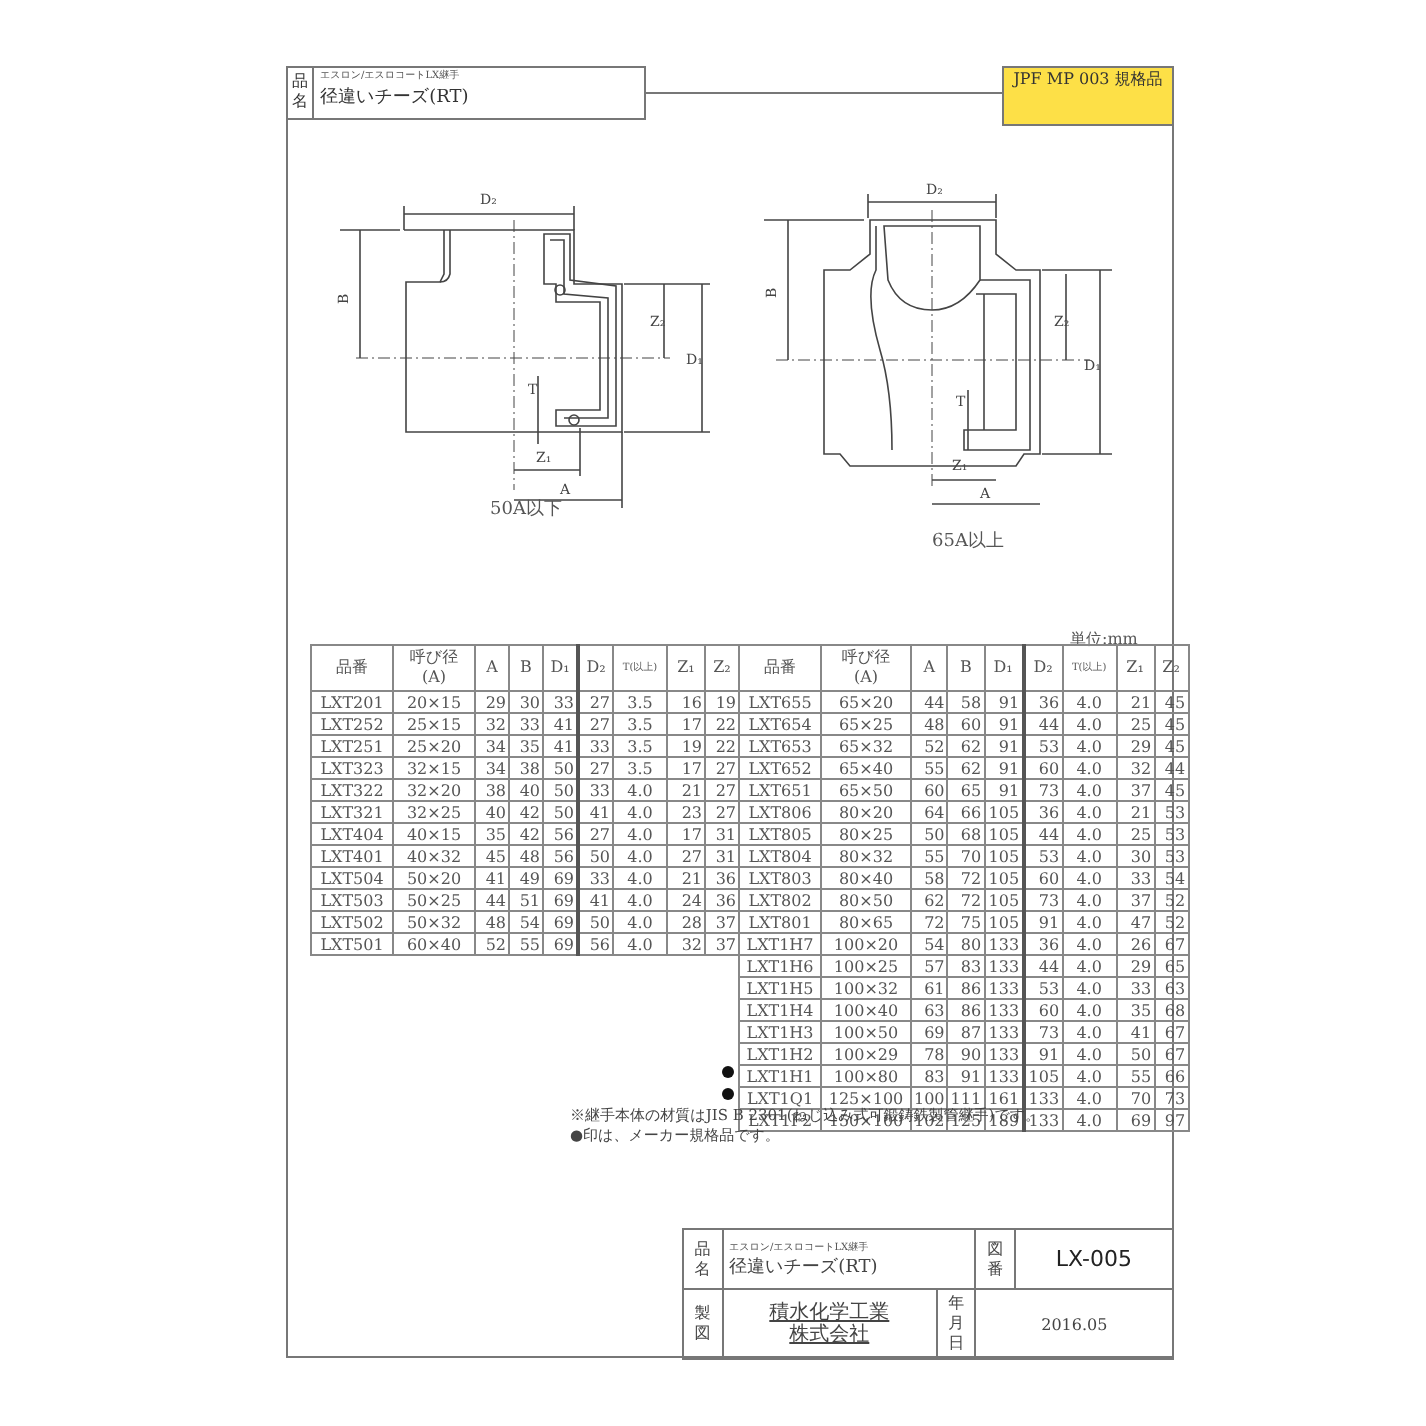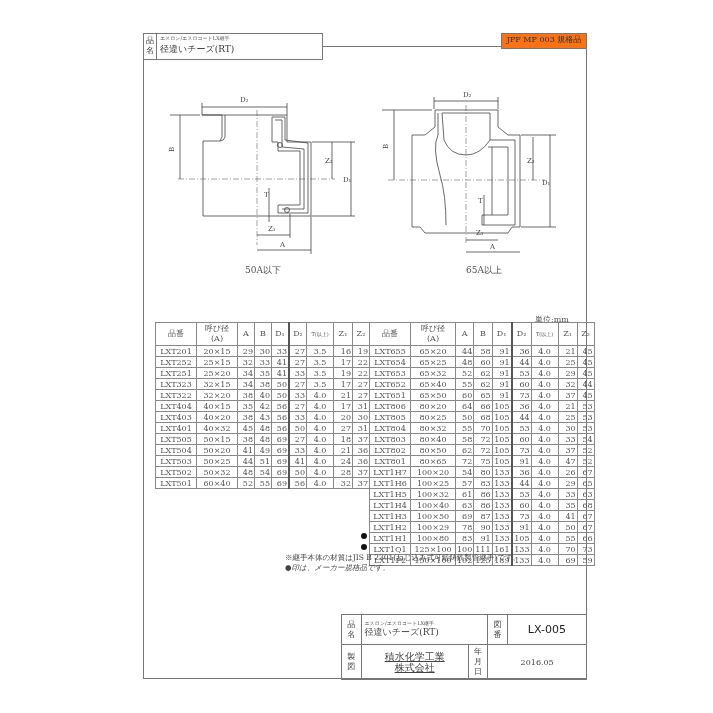--- a/index.html
+++ b/index.html
@@ -3,21 +3,21 @@
 <meta charset="utf-8">
 <style>
   html,body{margin:0;padding:0;background:#fff;}
   body{width:713px;height:713px;position:relative;overflow:hidden;font-family:"DejaVu Serif","Liberation Serif",serif;color:#333;}
   .frame{position:absolute;left:143px;top:46px;width:444px;height:633px;border:1px solid #777;box-sizing:border-box;}
   .hdr-box{position:absolute;left:143px;top:33px;width:180px;height:27px;border:1px solid #777;box-sizing:border-box;display:flex;background:#fff;}
   .hdr-box .k{width:12px;border-right:1px solid #777;font-size:8px;line-height:10px;text-align:center;padding-top:2px;}
   .hdr-box .v{flex:1;padding-left:3px;}
   .hdr-box .v .s{font-size:5px;line-height:9px;color:#555;}
   .hdr-box .v .m{font-size:9px;line-height:12px;}
-  .std{position:absolute;left:501px;top:33px;width:86px;height:16px;border:1px solid #777;box-sizing:border-box;font-size:8px;line-height:11px;text-align:center;background:#f97316;}
+  .std{position:absolute;left:501px;top:33px;width:86px;height:30px;border:1px solid #777;box-sizing:border-box;font-size:8px;line-height:11px;text-align:center;background:#fde047;}
   .caption{position:absolute;font-size:9px;color:#555;}
   svg.draw{position:absolute;}
   .unit{position:absolute;left:535px;top:314px;font-size:8px;color:#555;}
   table.spec{position:absolute;border-collapse:collapse;font-size:8px;color:#555;}
   table.spec td, table.spec th{border:1px solid #888;padding:0 1px;height:10px;line-height:9px;text-align:center;font-weight:normal;white-space:nowrap;}
   table.spec th{height:22px;line-height:10px;}
   table.spec td.n{text-align:right;}
   table.spec th.small, table.spec td.small{font-size:5px;}
   table.spec .sep{border-left:2px solid #555;}
   .dot{position:absolute;width:6px;height:6px;border-radius:50%;background:#111;}
@@ -80,21 +80,21 @@
   <text x="104" y="112" fill="#444" stroke="none">T</text>
 
   <line x1="97" y1="150" x2="130" y2="150"></line>
   <line x1="130" y1="129" x2="130" y2="153"></line>
   <text x="108" y="146" fill="#444" stroke="none">Z₁</text>
 
   <line x1="97" y1="165" x2="151" y2="165"></line>
   <line x1="151" y1="131" x2="151" y2="169"></line>
   <text x="120" y="162" fill="#444" stroke="none">A</text>
 </svg>
-<div class="caption" style="left:245px;top:264px;">50A以下</div>
+<div class="caption" style="left:245px;top:248px;">50A以下</div>
 
 <svg class="draw" width="200" height="170" viewBox="0 0 200 170" style="left:370px;top:85px;" stroke="#444" fill="none" stroke-width="0.8" font-family="DejaVu Serif, serif" font-size="7">
   <line x1="64" y1="12" x2="64" y2="24"></line>
     <line x1="128" y1="12" x2="128" y2="24"></line>
   <line x1="64" y1="16" x2="128" y2="16"></line>
   <text x="93" y="12" fill="#444" stroke="none">D₂</text>
   <path d="M42 50 L55 50 L65 42 L65 25 L128 25 L128 42 L138 50 L150 50 L150 142 L142 142 L138 148 L55 148 L50 142 L42 142 Z" fill="#fff"></path>
   <path d="M72 28 L120 28 L120 55 Q110 70 96 70 Q80 70 74 55 Z"></path>
   <path d="M68 28 L68 50 Q62 62 70 90 Q76 110 76 140"></path>
   <path d="M120 55 L145 55 L145 140 L112 140 L112 130 L138 130 L138 62 L118 62"></path>
@@ -186,62 +186,51 @@
         <td>32×20</td>
         <td class="n">38</td>
         <td class="n">40</td>
         <td class="n">50</td>
         <td class="n sep">33</td>
         <td>4.0</td>
         <td class="n">21</td>
         <td class="n">27</td>
       </tr>
       <tr>
+        <td>LXT321</td>
+        <td>32×25</td>
+        <td class="n">40</td>
+        <td class="n">42</td>
+        <td class="n">50</td>
+        <td class="n sep">41</td>
+        <td>4.0</td>
+        <td class="n">23</td>
+        <td class="n">27</td>
+      </tr>
+      <tr>
         <td>LXT404</td>
         <td>40×15</td>
         <td class="n">35</td>
         <td class="n">42</td>
         <td class="n">56</td>
         <td class="n sep">27</td>
         <td>4.0</td>
         <td class="n">17</td>
         <td class="n">31</td>
       </tr>
       <tr>
-        <td>LXT403</td>
-        <td>40×20</td>
-        <td class="n">38</td>
-        <td class="n">43</td>
-        <td class="n">56</td>
-        <td class="n sep">33</td>
-        <td>4.0</td>
-        <td class="n">20</td>
-        <td class="n">30</td>
-      </tr>
-      <tr>
         <td>LXT401</td>
         <td>40×32</td>
         <td class="n">45</td>
         <td class="n">48</td>
         <td class="n">56</td>
         <td class="n sep">50</td>
         <td>4.0</td>
         <td class="n">27</td>
         <td class="n">31</td>
-      </tr>
-      <tr>
-        <td>LXT505</td>
-        <td>50×15</td>
-        <td class="n">38</td>
-        <td class="n">48</td>
-        <td class="n">69</td>
-        <td class="n sep">27</td>
-        <td>4.0</td>
-        <td class="n">18</td>
-        <td class="n">37</td>
       </tr>
       <tr>
         <td>LXT504</td>
         <td>50×20</td>
         <td class="n">41</td>
         <td class="n">49</td>
         <td class="n">69</td>
         <td class="n sep">33</td>
         <td>4.0</td>
         <td class="n">21</td>
@@ -510,30 +499,30 @@
       </tr>
       <tr>
         <td>LXT1F2</td>
         <td>150×100</td>
         <td class="n">102</td>
         <td class="n">125</td>
         <td class="n">189</td>
         <td class="n sep">133</td>
         <td>4.0</td>
         <td class="n">69</td>
-        <td class="n">59</td>
+        <td class="n">97</td>
       </tr>
     </tbody>
 </table>
 
 <div class="dot" style="left:361px;top:533px;"></div>
 <div class="dot" style="left:361px;top:544px;"></div>
 
 <div class="note" style="top:553px;">※継手本体の材質はJIS B 2301(ねじ込み式可鍛鋳鉄製管継手)です。</div>
-<div class="note" style="top:563px;font-style:italic;">●印は、メーカー規格品です。</div>
+<div class="note" style="top:563px;">●印は、メーカー規格品です。</div>
 
 <table class="tb">
   <tbody>
       <tr style="height:30px;">
     <td class="lab"><span style="white-space:pre-line">品
 名</span></td>
     <td colspan="2" style="text-align:left;">
       <div class="sm">エスロン/エスロコートLX継手</div>
       <div class="md">径違いチーズ(RT)</div>
     </td>

